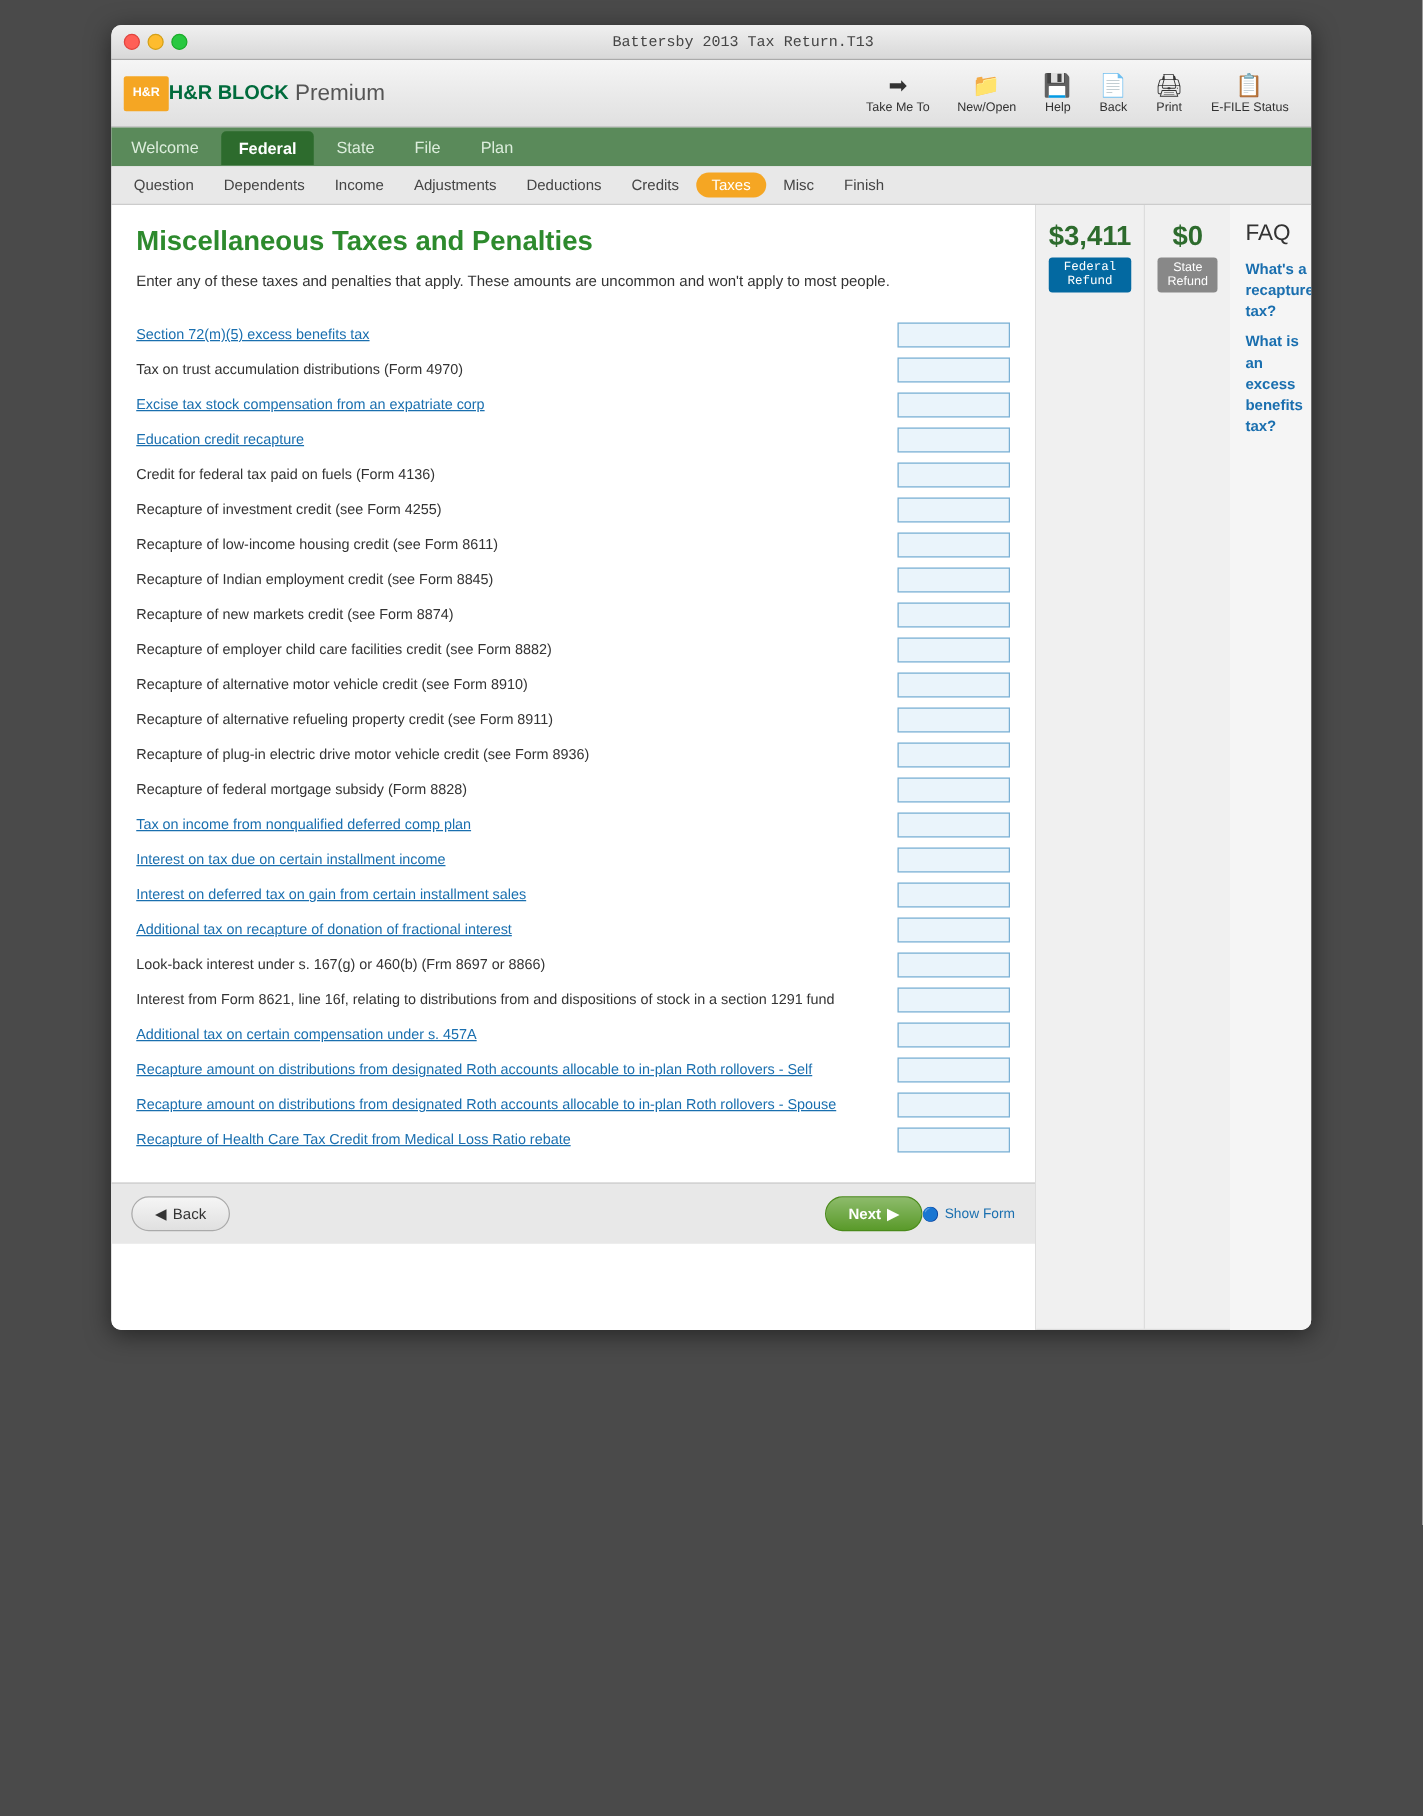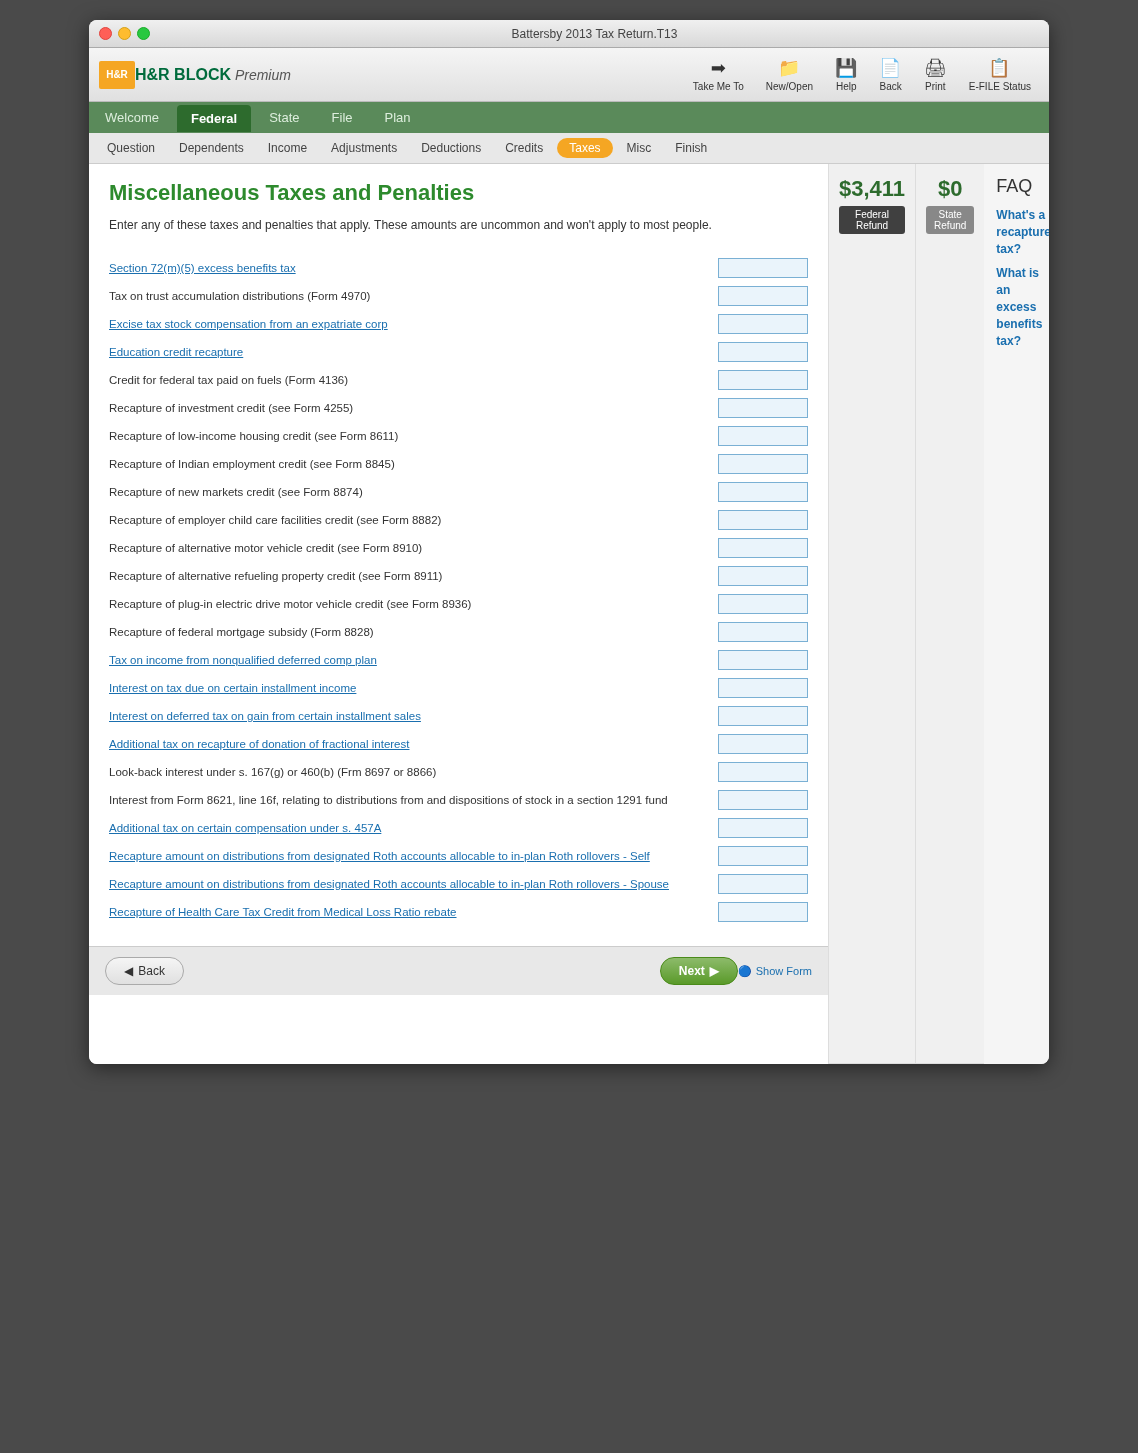--- a/index.html
+++ b/index.html
@@ -34,20 +34,21 @@
       width: 13px; height: 13px; border-radius: 50%;
     }
     .tl-red { background: #ff5f57; border: 1px solid #e0443e; }
     .tl-yellow { background: #febc2e; border: 1px solid #d4a017; }
     .tl-green { background: #28c840; border: 1px solid #1aac29; }
     .title-text {
       flex: 1;
       text-align: center;
       font-size: 12px;
       color: #444;
+      font-family: Liberation Mono, monospace;
     }
     
     .toolbar {
       background: linear-gradient(to bottom, #f5f5f5, #e0e0e0);
       border-bottom: 1px solid #bbb;
       padding: 6px 10px;
       display: flex;
       align-items: center;
       gap: 8px;
     }
@@ -63,23 +64,22 @@
       display: flex; align-items: center; justify-content: center;
       color: white; font-weight: bold; font-size: 10px;
       border-radius: 2px;
     }
     .logo-text {
       font-size: 16px;
       font-weight: bold;
       color: #006b3c;
     }
     .logo-premium {
-      font-size: 14px;
+      font-size: 18px;
       color: #555;
-      font-style: italic;
     }
     .toolbar-buttons {
       display: flex;
       gap: 6px;
     }
     .toolbar-btn {
       display: flex;
       flex-direction: column;
       align-items: center;
       gap: 2px;
@@ -265,22 +265,23 @@
       color: #2d6b2d;
     }
     .refund-label {
       font-size: 10px;
       padding: 3px 8px;
       border-radius: 3px;
       margin-top: 4px;
       display: inline-block;
     }
     .refund-label.federal {
-      background: #404040;
+      background: #0369a1;
       color: white;
+      font-family: Liberation Mono, monospace;
     }
     .refund-label.state {
       background: #888;
       color: white;
     }
     .faq-panel {
       padding: 12px;
     }
     .faq-title {
       font-size: 18px;

